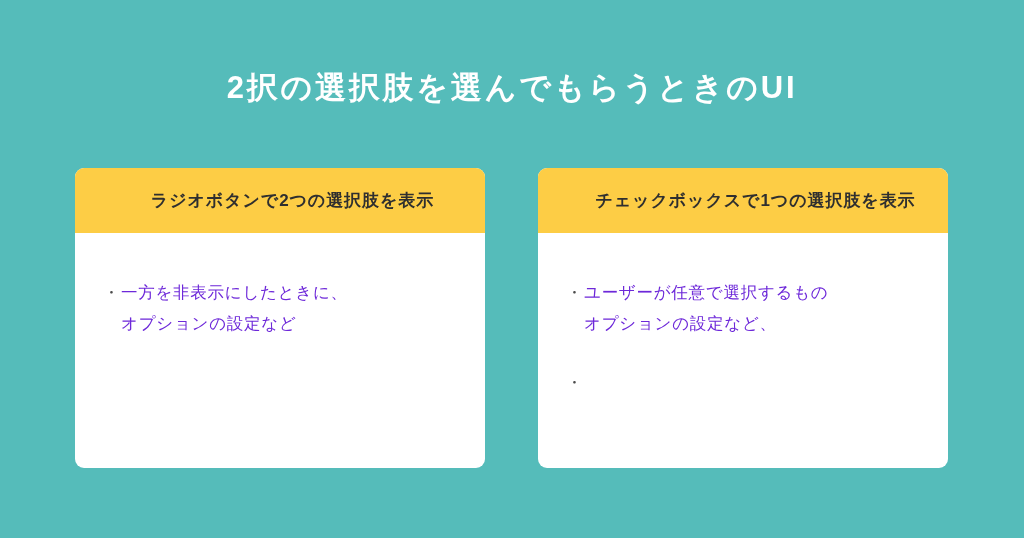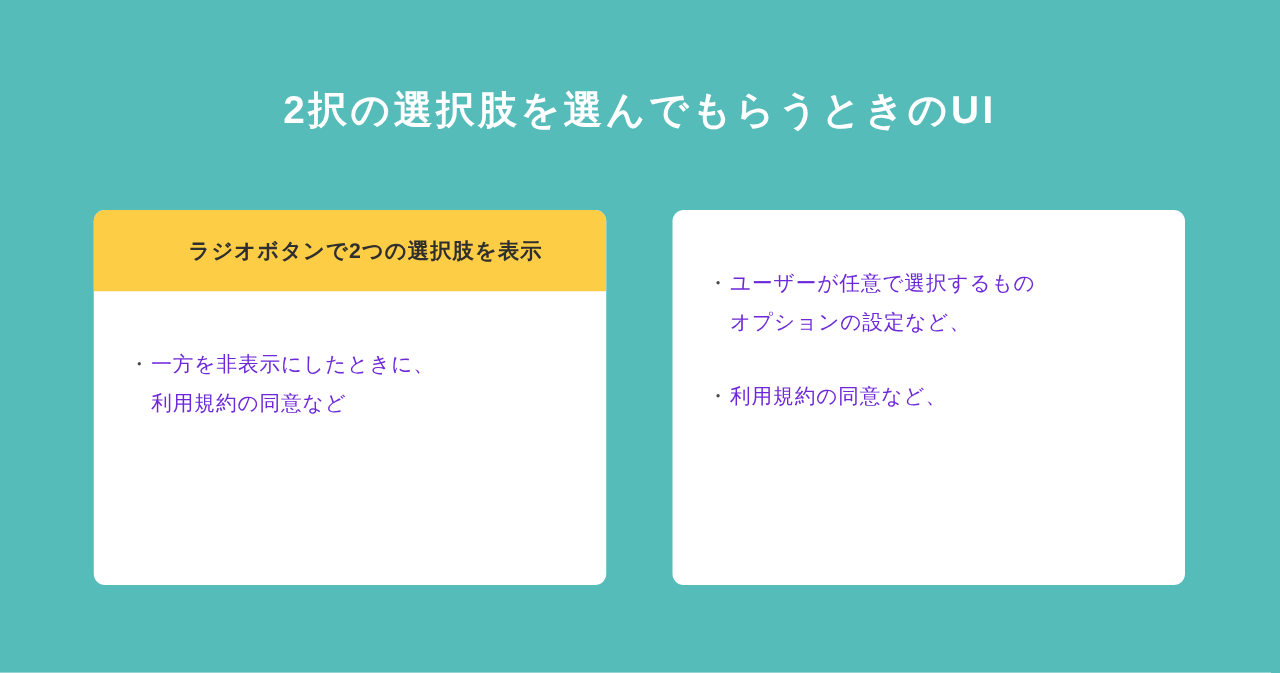--- a/index.html
+++ b/index.html
@@ -98,32 +98,34 @@
   <div id="slide-title">2択の選択肢を選んでもらうときのUI</div>
 
   <div class="card" id="card-radio">
     <div class="card-header">
       <div class="card-header-title">ラジオボタンで2つの選択肢を表示</div>
     </div>
     <div class="card-body">
       <div class="bullet">
         <span class="bullet-marker">・</span>
         <div class="bullet-line">一方を非表示にしたときに、</div>
-        <div class="bullet-line">利用規約の同意など</div>
+        <div class="bullet-line">オプションの設定など</div>
       </div>
     </div>
   </div>
 
   <div class="card" id="card-checkbox">
+    <div class="card-header">
+      <div class="card-header-title">チェックボックスで1つの選択肢を表示</div>
+    </div>
     <div class="card-body">
       <div class="bullet">
         <span class="bullet-marker">・</span>
         <div class="bullet-line">ユーザーが任意で選択するもの</div>
         <div class="bullet-line">オプションの設定など、</div>
       </div>
       <div class="bullet">
         <span class="bullet-marker">・</span>
-        <div class="bullet-line">利用規約の同意など、</div>
       </div>
     </div>
   </div>
 
 </div>
 
 </body></html>

